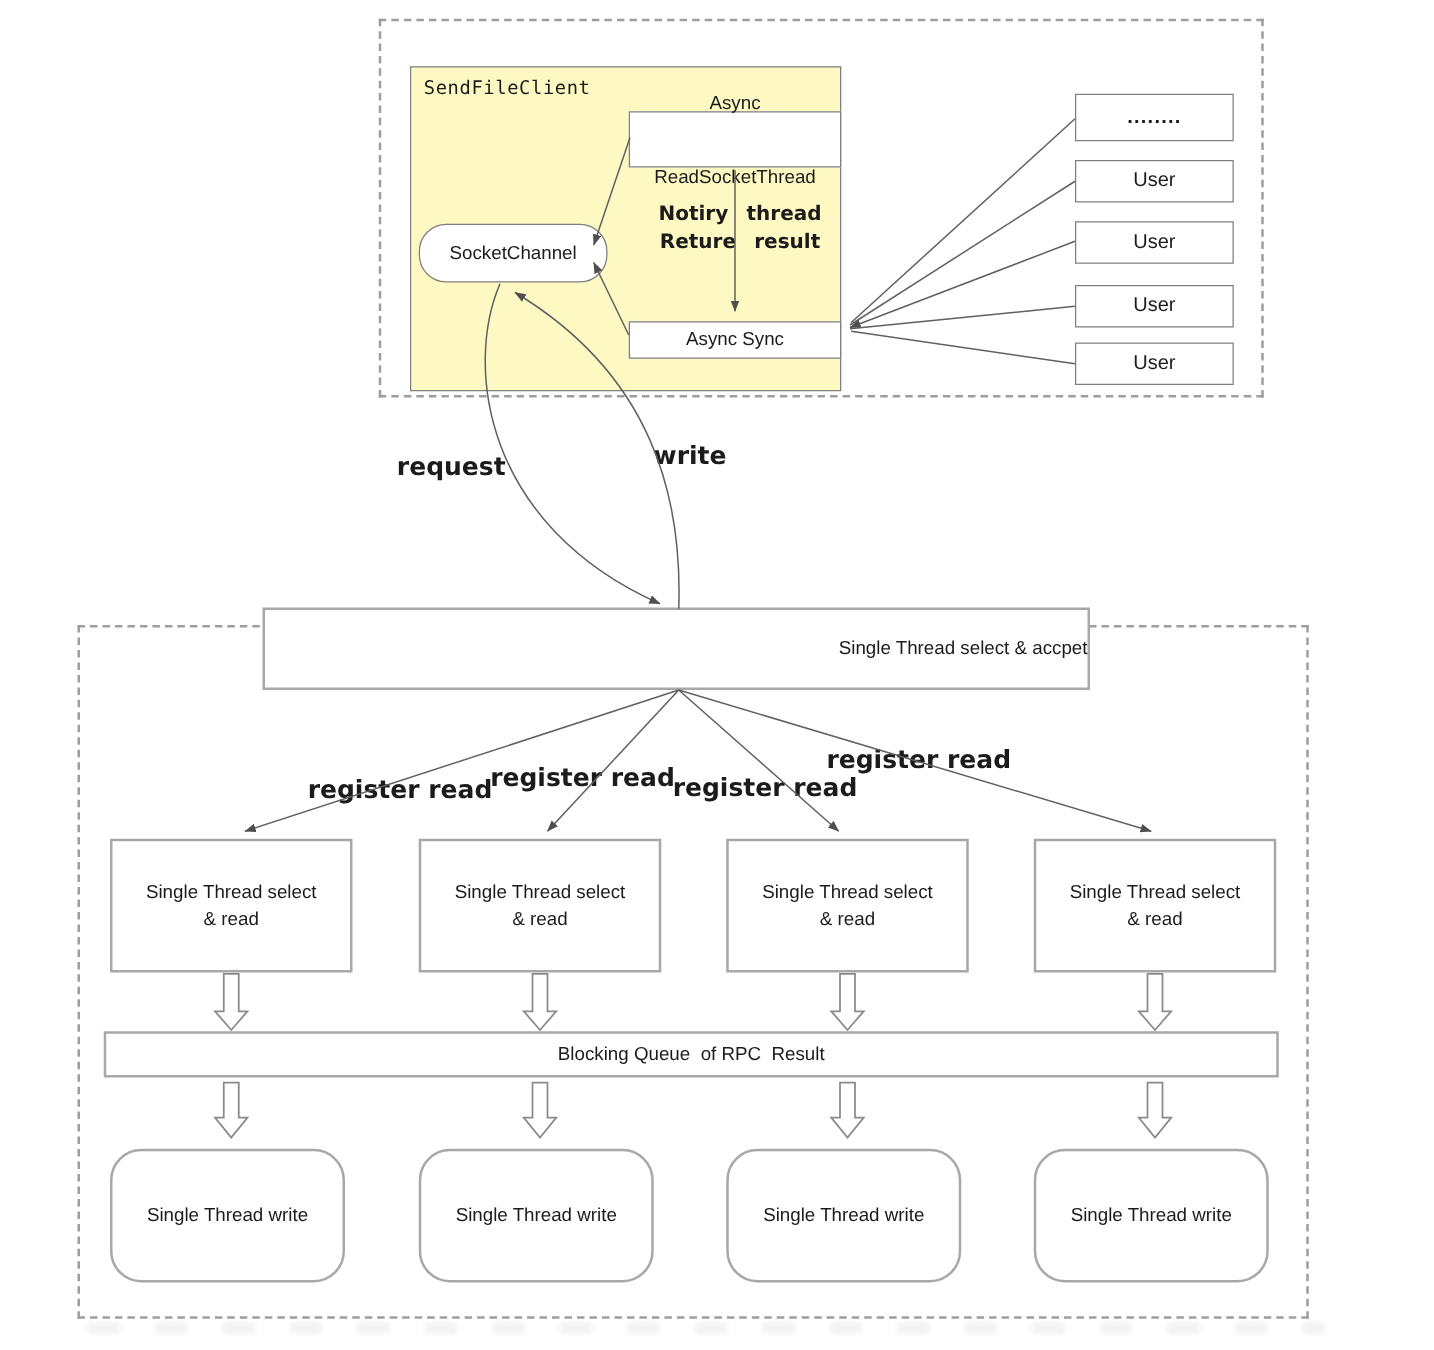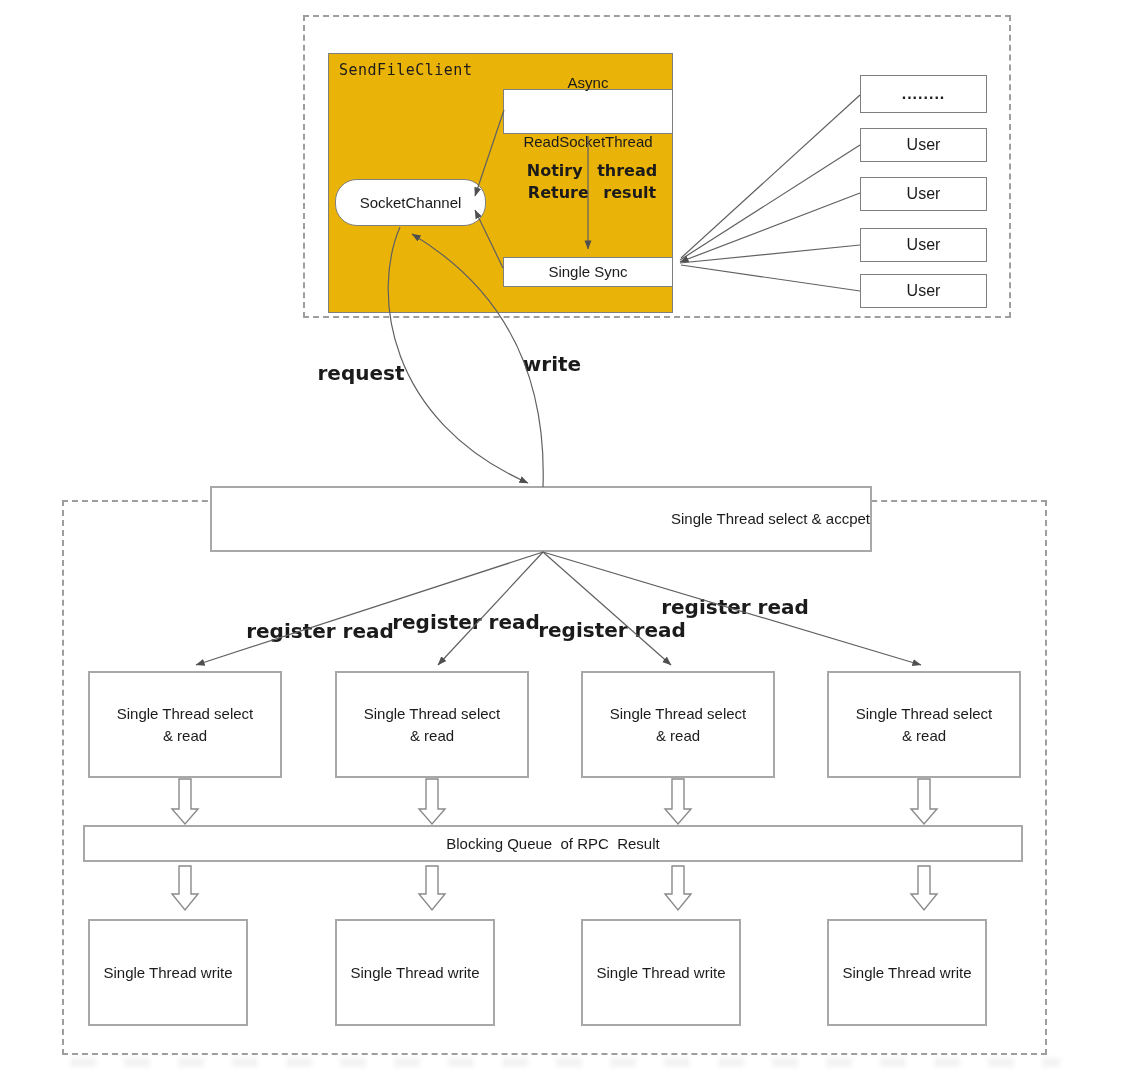--- a/index.html
+++ b/index.html
@@ -13,21 +13,21 @@
   .box{
     position:absolute;background:#fff;display:flex;flex-direction:column;
     align-items:center;justify-content:center;text-align:center;
     font-size:15px;line-height:20px;
   }
   .thin{border:1px solid #7f7f7f;}
   .thick{border:2px solid #a8a8a8;}
 
   
   .client-group{left:303px;top:15px;width:708px;height:303px;}
-  .sendfile-box{left:328px;top:53px;width:345px;height:260px;border:1px solid #7f7f7f;background:#eab308;position:absolute;}
+  .sendfile-box{left:328px;top:53px;width:345px;height:260px;border:1px solid #7f7f7f;background:#fef9c3;position:absolute;}
   .sendfile-title{position:absolute;left:10px;top:7px;font-family:"DejaVu Sans Mono",monospace;font-size:15px;letter-spacing:0.5px;}
   .async-box{left:503px;top:89px;width:170px;height:45px;line-height:19px;gap:40px;}
   .socketchannel-box{left:335px;top:179px;width:151px;height:47px;border-radius:22px;}
   .writesync-box{left:503px;top:257px;width:170px;height:30px;}
   .note{
     position:absolute;left:592px;top:160px;transform:translateX(-50%);
     font-family:"DejaVu Sans",sans-serif;font-weight:700;font-size:16px;
     line-height:22px;word-spacing:9px;text-align:center;white-space:nowrap;
   }
 
@@ -48,21 +48,21 @@
   .lbl-rr-3{left:612px;top:618px;}
   .lbl-rr-4{left:735px;top:595px;}
 
   
   .server-group{left:62px;top:500px;width:985px;height:555px;}
   .acceptor-box{left:210px;top:486px;width:662px;height:66px;align-items:flex-end;}
   .read-box{top:671px;width:194px;height:107px;line-height:22px;}
   .col-1{left:88px;} .col-2{left:335px;} .col-3{left:581px;} .col-4{left:827px;}
   .queue-bar{left:83px;top:825px;width:940px;height:37px;}
   .queue-bar span{white-space:pre;}
-  .write-box{top:919px;width:160px;height:107px;}
+  .write-box{top:919px;width:188px;height:107px;border-radius:25px;}
 
   .overlay{position:absolute;left:0;top:0;width:1147px;height:1080px;pointer-events:none;}
   .edge{stroke:#606060;stroke-width:1.2;fill:none;}
   .blockarrow{stroke:#8a8a8a;stroke-width:1.4;fill:#ffffff;}
 
   .bottom-artifact{
     left:70px;top:1058px;width:990px;height:9px;opacity:0.35;filter:blur(2px);
     background:repeating-linear-gradient(90deg, rgba(120,120,120,0.25) 0 26px, transparent 26px 54px);
   }
 </style>
@@ -79,21 +79,21 @@
   </div>
 
   <div class="box thin async-box">
     <div>Async</div>
     <div>ReadSocketThread</div>
   </div>
   <div class="box thin socketchannel-box">
     <div>SocketChannel</div>
   </div>
   <div class="box thin writesync-box">
-    <div>Single Sync</div>
+    <div>Async Sync</div>
   </div>
   <div class="note">
     <div>Notiry thread</div>
     <div>Reture result</div>
   </div>
 
   <div class="box thin user-box dots-box">
     <div>........</div>
   </div>
   <div class="box thin user-box user-1">

